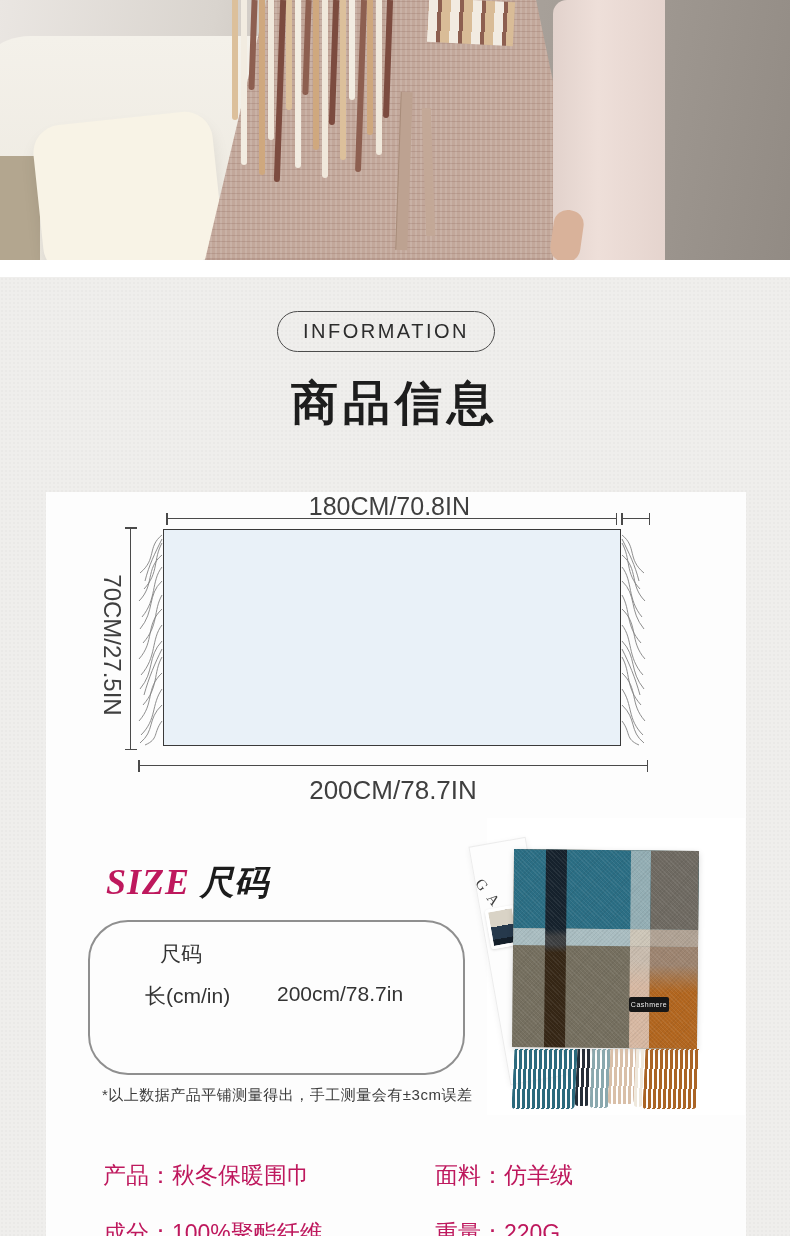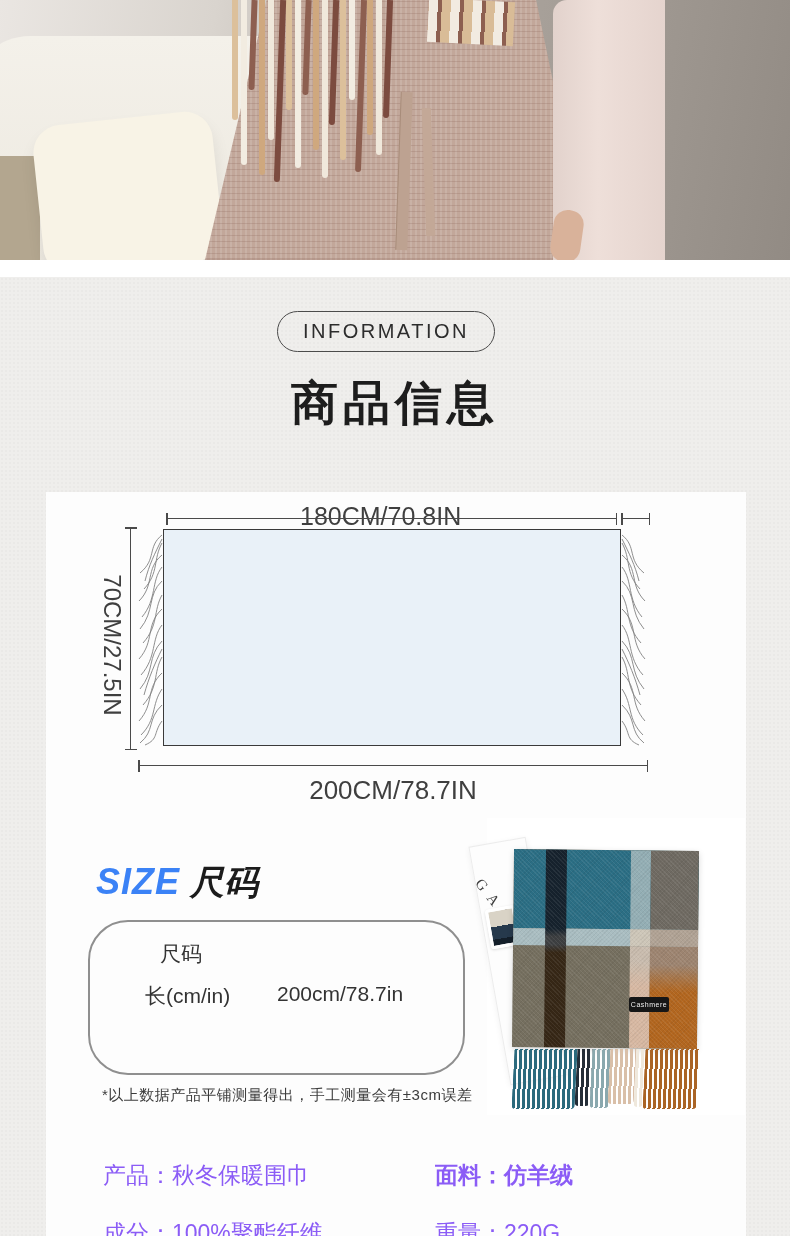--- a/index.html
+++ b/index.html
@@ -53,43 +53,43 @@
   
   .info-pill{position:absolute;left:277px;top:311px;width:218px;height:41px;box-sizing:border-box;
     border:1.5px solid #4b4b4b;border-radius:21px;line-height:38px;text-align:center;
     font-size:20px;letter-spacing:2.5px;color:#2c2c2c;}
   .main-title{position:absolute;left:0;top:372px;width:790px;text-align:center;
     font-size:47px;font-weight:800;letter-spacing:5px;color:#1d1d1d;}
   
   .card{position:absolute;left:46px;top:492px;width:700px;height:744px;background:#fdfdfd;}
   
   .dim-label{position:absolute;font-size:25px;color:#3f3f3f;white-space:nowrap;}
-  .dim-top{left:254px;top:10px;width:170px;text-align:left;}
+  .dim-top{left:254px;top:0;width:170px;text-align:right;}
   .dim-tassel{left:500px;top:-4px;width:140px;text-align:center;}
   .dim-total{left:92px;top:283px;width:510px;text-align:center;font-size:26px;}
   .dim-side{left:-18px;top:140px;width:170px;height:26px;text-align:center;font-size:24px;
     transform:rotate(90deg);}
   .dim-line-h{position:absolute;border-top:1.5px solid #4a4a4a;height:0;}
   .dim-line-h i{position:absolute;top:-6px;width:1.5px;height:12px;background:#4a4a4a;display:block;}
   .dim-line-h i.tick-l{left:0;} .dim-line-h i.tick-r{right:0;}
   .dim180{left:120px;top:26px;width:451px;}
   .dim10{left:575px;top:26px;width:29px;}
   .dimBottom{left:92px;top:273px;width:510px;}
   .dim-line-v{position:absolute;border-left:1.5px solid #4a4a4a;width:0;left:84px;top:35px;height:223px;}
   .dim-line-v i{position:absolute;left:-6px;width:12px;height:1.5px;background:#4a4a4a;display:block;}
   .dim-line-v i.tick-t{top:0;} .dim-line-v i.tick-b{bottom:0;}
   .scarf-body{position:absolute;left:117px;top:37px;width:458px;height:217px;box-sizing:border-box;
     background:#e9f1f8;border:1px solid #3a3a3a;}
   .diagram-tassels{position:absolute;top:37px;width:28px;height:217px;}
   .diagram-tassels.left{left:89px;}
   .diagram-tassels.right{left:575px;transform:scaleX(-1);}
   
   .size-heading{position:absolute;left:50px;top:368px;white-space:nowrap;}
-  .size-en{font-family:Liberation Sans, sans-serif;font-style:italic;font-weight:700;
-    font-size:36px;color:#3b82f6;letter-spacing:1px;}
+  .size-en{font-family:Liberation Serif, serif;font-style:italic;font-weight:700;
+    font-size:36px;color:#be185d;letter-spacing:1px;margin-left:10px;}
   .size-cn{font-style:italic;font-weight:600;font-size:34px;color:#1c1c1c;margin-left:10px;}
   .size-box{position:absolute;left:42px;top:428px;width:377px;height:155px;box-sizing:border-box;
     border:2px solid #8f8f8f;border-radius:40px;padding-top:18px;}
   .size-box-header{margin-left:70px;font-size:21px;color:#333;}
   .size-row{display:flex;font-size:21px;color:#333;margin-top:14px;}
   .size-row .lbl{margin-left:55px;width:132px;}
   .size-note{position:absolute;left:56px;top:594px;font-size:15px;color:#3c3c3c;letter-spacing:.5px;}
   
   .product-photo{position:absolute;left:441px;top:326px;width:258px;height:297px;background:#ffffff;}
   .paper-card{position:absolute;left:2px;top:22px;width:56px;height:240px;background:#fdfdfd;
@@ -122,23 +122,23 @@
     border-radius:2px;z-index:3;}
   .photo-tassels{position:absolute;left:26px;top:231px;width:185px;height:62px;display:flex;}
   .pt{transform:skewX(-3deg);border-radius:0 0 4px 4px;}
   .pt1{width:34%;height:60px;background:repeating-linear-gradient(90deg,#2b6a7d 0 3px,transparent 3px 5px);}
   .pt2{width:8%;height:57px;background:repeating-linear-gradient(90deg,#242e38 0 3px,transparent 3px 5px);}
   .pt3{width:10%;height:59px;background:repeating-linear-gradient(90deg,#8aa8ae 0 3px,transparent 3px 5px);}
   .pt4{width:14%;height:55px;background:repeating-linear-gradient(90deg,#d9bfa8 0 3px,transparent 3px 5px);}
   .pt5{width:5%;height:58px;background:repeating-linear-gradient(90deg,#efe8dc 0 3px,transparent 3px 5px);}
   .pt6{width:29%;height:60px;background:repeating-linear-gradient(90deg,#aa6425 0 3px,transparent 3px 5px);}
   
-  .attr{position:absolute;font-size:23px;color:#8b5cf6;white-space:nowrap;}
+  .attr{position:absolute;font-size:23px;color:#be185d;white-space:nowrap;}
   .attr-r1c1{left:57px;top:668px;}
-  .attr-r1c2{left:389px;top:668px;font-weight:bold;}
+  .attr-r1c2{left:389px;top:668px;}
   .attr-r2c1{left:57px;top:726px;}
   .attr-r2c2{left:389px;top:726px;}
 </style>
 </head>
 <body>
 
 <div class="hero">
   <div class="sofa"></div>
   <div class="floor-patch"></div>
   <div class="pillow"></div>

